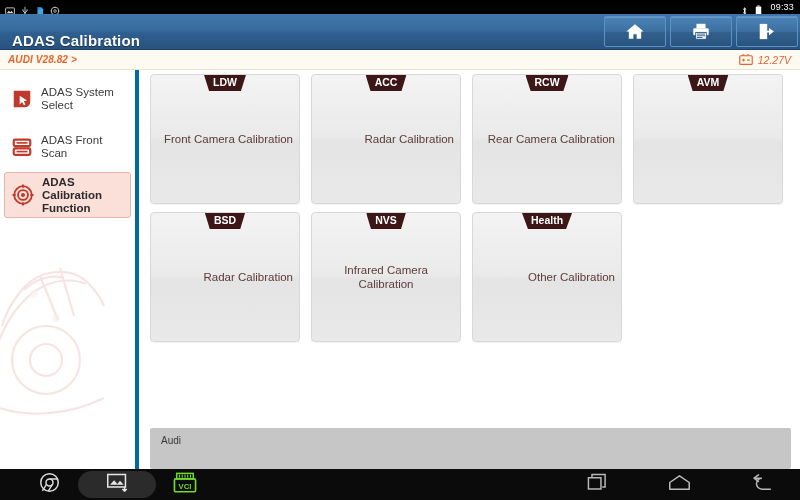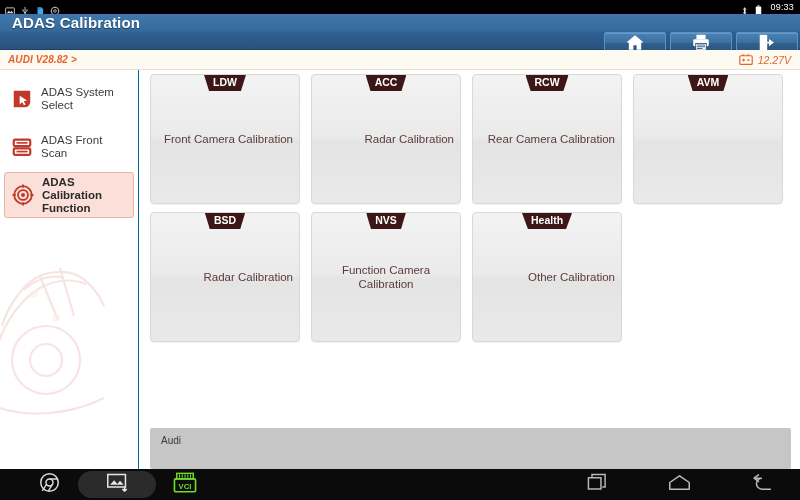--- a/index.html
+++ b/index.html
@@ -21,21 +21,21 @@
     margin-left:auto; display:flex; align-items:center; gap:5px; padding-right:6px;
   }
   .sb-time { color:#fff; font-size:9px; letter-spacing:.2px; }
   .sb-ico { width:10px; height:10px; display:block; }
 
   
   .header {
     position:absolute; left:0; top:14px; width:800px; height:36px;
     background:linear-gradient(180deg,#3f77ac 0%,#376b9e 45%,#2f5f90 55%,#28527f 100%);
     border-bottom:1px solid #1d3f66;
-    display:flex; align-items:flex-start;flex-direction:column;
+    display:flex; align-items:flex-end;
   }
   .header-title {
     color:#fff; font-size:15px; font-weight:bold; padding-left:12px;
     text-shadow:0 1px 1px rgba(0,0,0,.45); letter-spacing:.2px;
   }
   .header-btns { margin-left:auto; display:flex; height:34px; align-items:stretch; }
   .hbtn {
     width:62px; margin:1px 2px 2px 2px;
     background:linear-gradient(180deg,#4b83b8 0%,#3c6f9f 50%,#32618d 51%,#2a5480 100%);
     border:1px solid #5d93c4; border-radius:2px;
@@ -53,21 +53,21 @@
   .ver-text {
     color:#e8622a; font-size:10px; font-style:italic; font-weight:bold;
     padding-left:8px; letter-spacing:.1px;
   }
   .volt-wrap { margin-left:auto; display:flex; align-items:center; gap:5px; padding-right:9px; }
   .volt-text { color:#e8622a; font-size:10.5px; font-style:italic; }
 
   
   .sidebar {
     position:absolute; left:0; top:70px; width:139px; height:399px;
-    background:#ffffff; border-right:1px solid #0369a1; overflow:hidden;
+    background:#ffffff; border-right:4px solid #0369a1; overflow:hidden;
   }
   .side-watermark {
     position:absolute; left:-6px; top:160px; width:150px; height:210px;
     opacity:.13; pointer-events:none;
   }
   .side-list { position:relative; padding-top:6px; }
   .side-item {
     display:flex; align-items:center; gap:8px;
     height:46px; margin:0 4px 2px 4px; padding-left:7px;
     border-radius:3px; position:relative;
@@ -304,21 +304,21 @@
       </div>
       <div class="card">
         <span class="card-tag">AVM</span>
       </div>
       <div class="card">
         <span class="card-tag">BSD</span>
         <span class="card-label">Radar Calibration</span>
       </div>
       <div class="card">
         <span class="card-tag">NVS</span>
-        <span class="card-label">Function Camera Calibration</span>
+        <span class="card-label">Infrared Camera Calibration</span>
       </div>
       <div class="card">
         <span class="card-tag">Health</span>
         <span class="card-label">Other Calibration</span>
       </div>
 
     </div>
   </div>
 
   <div class="vehinfo">

